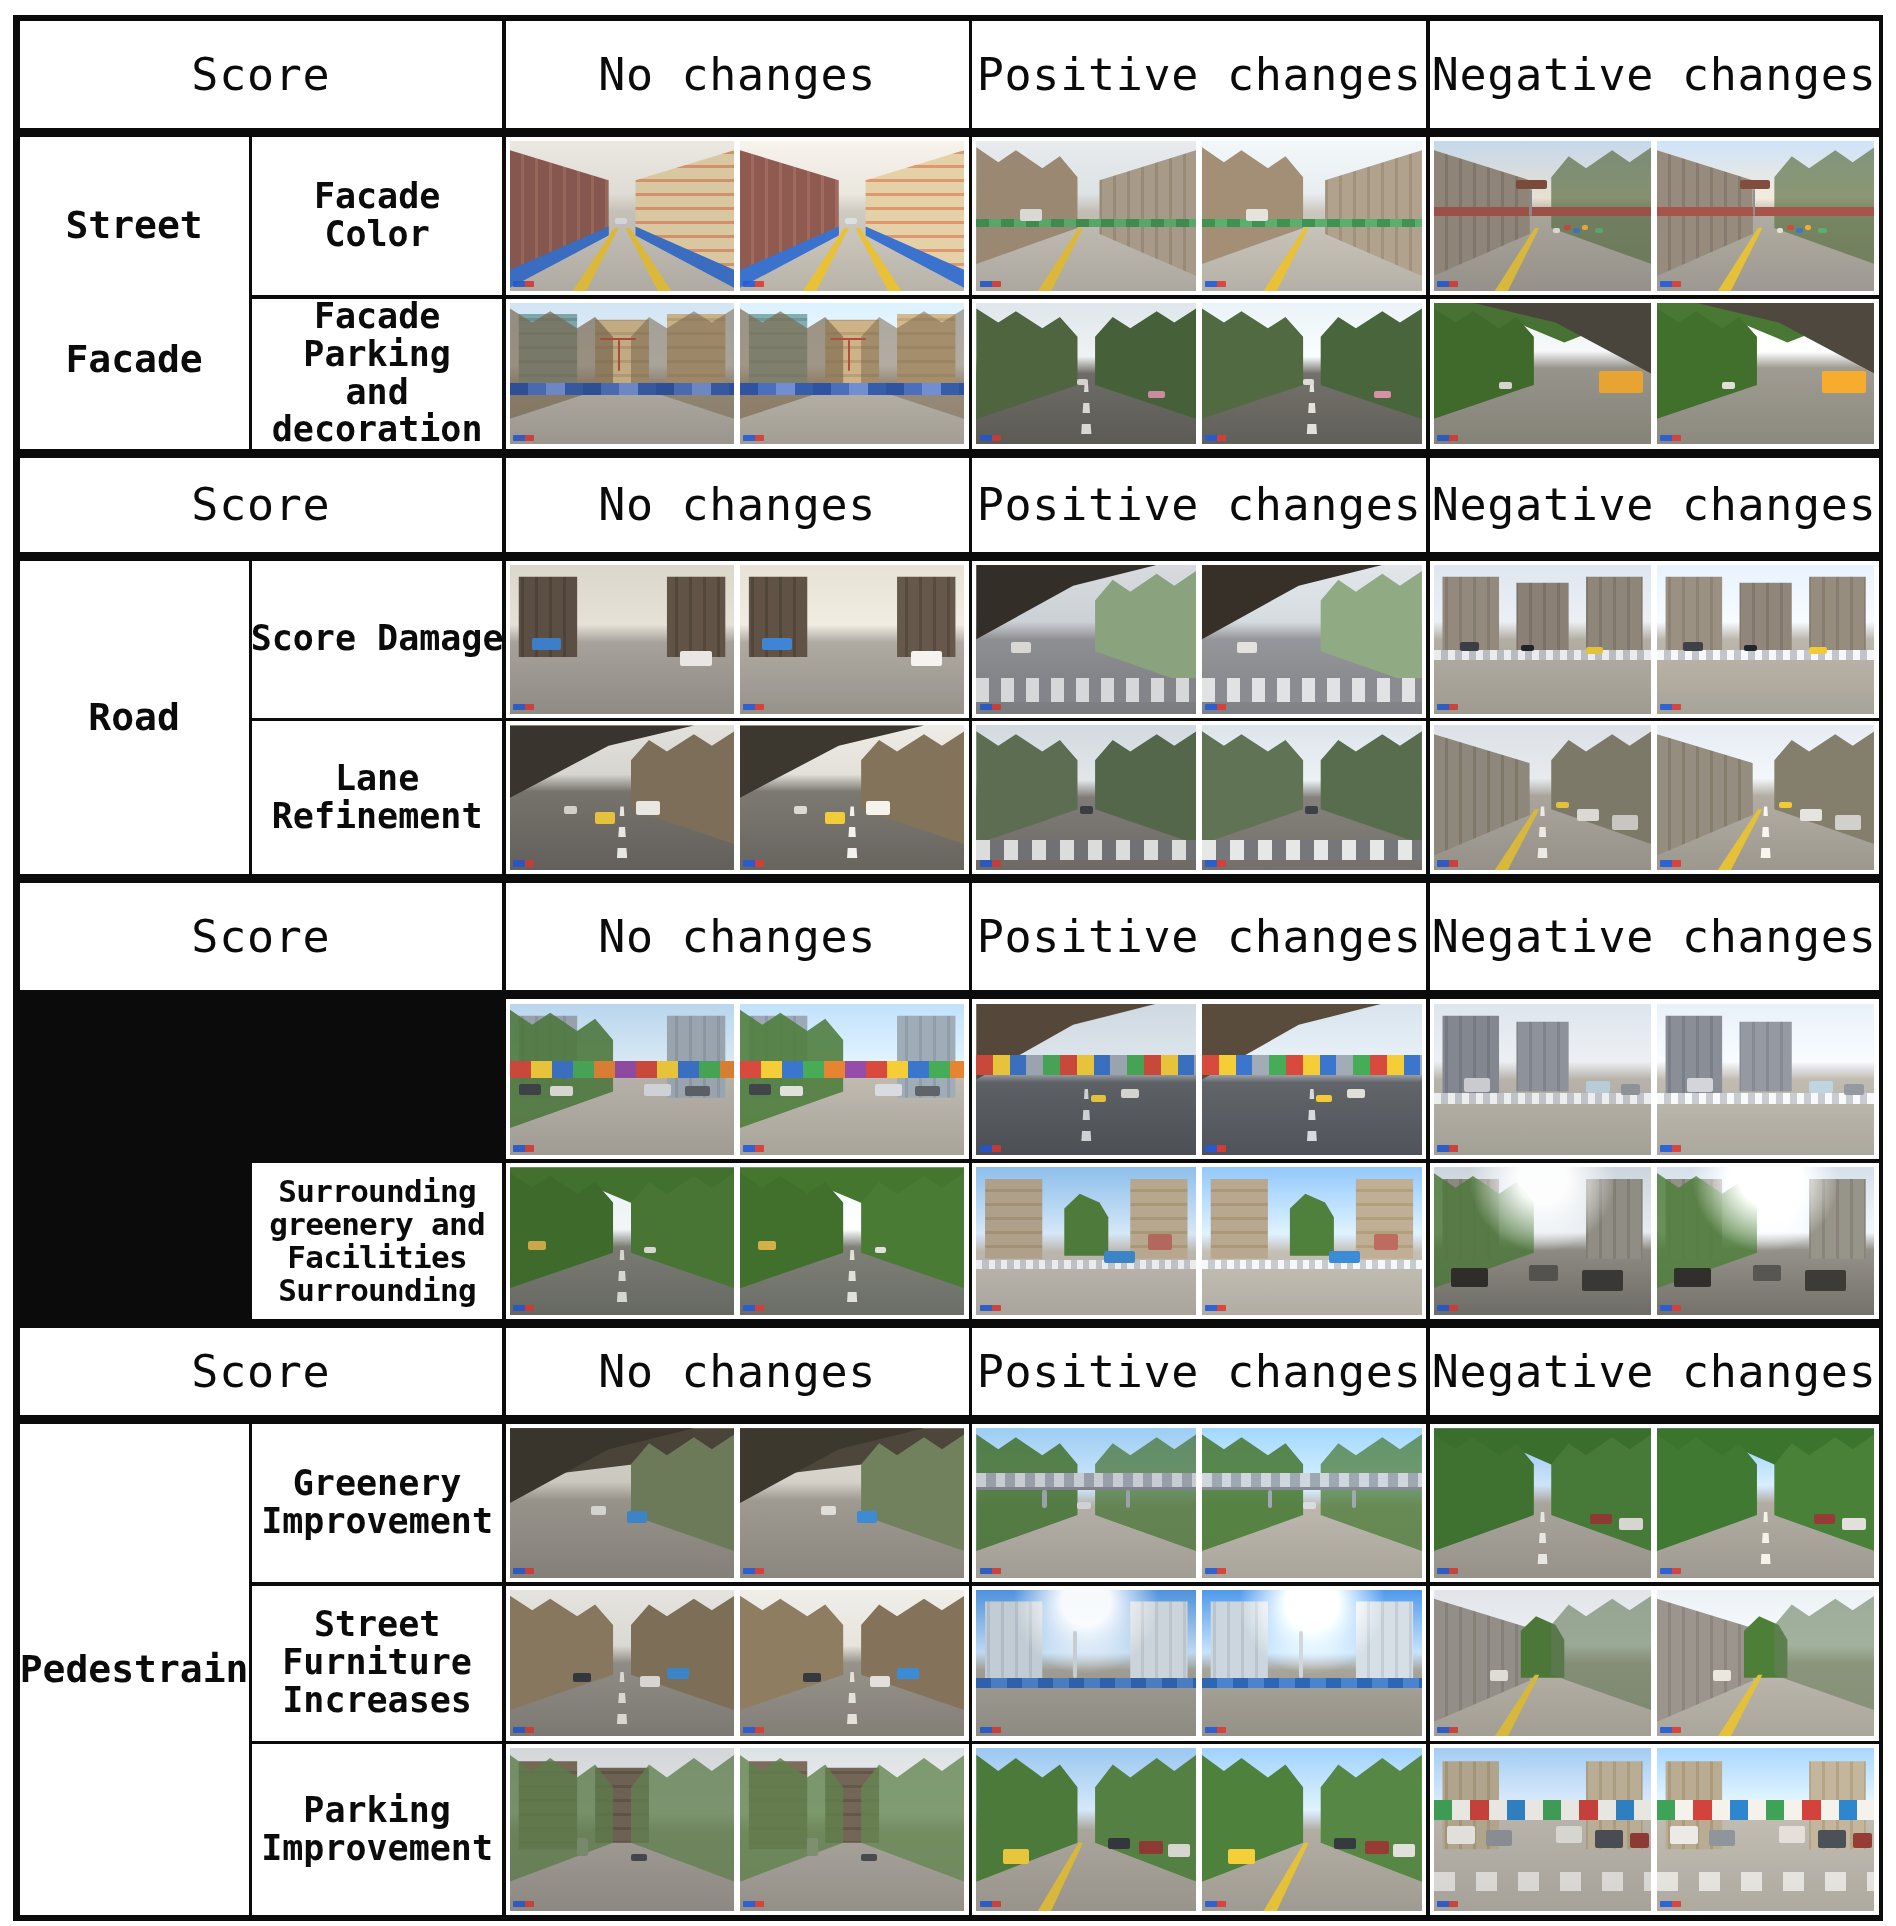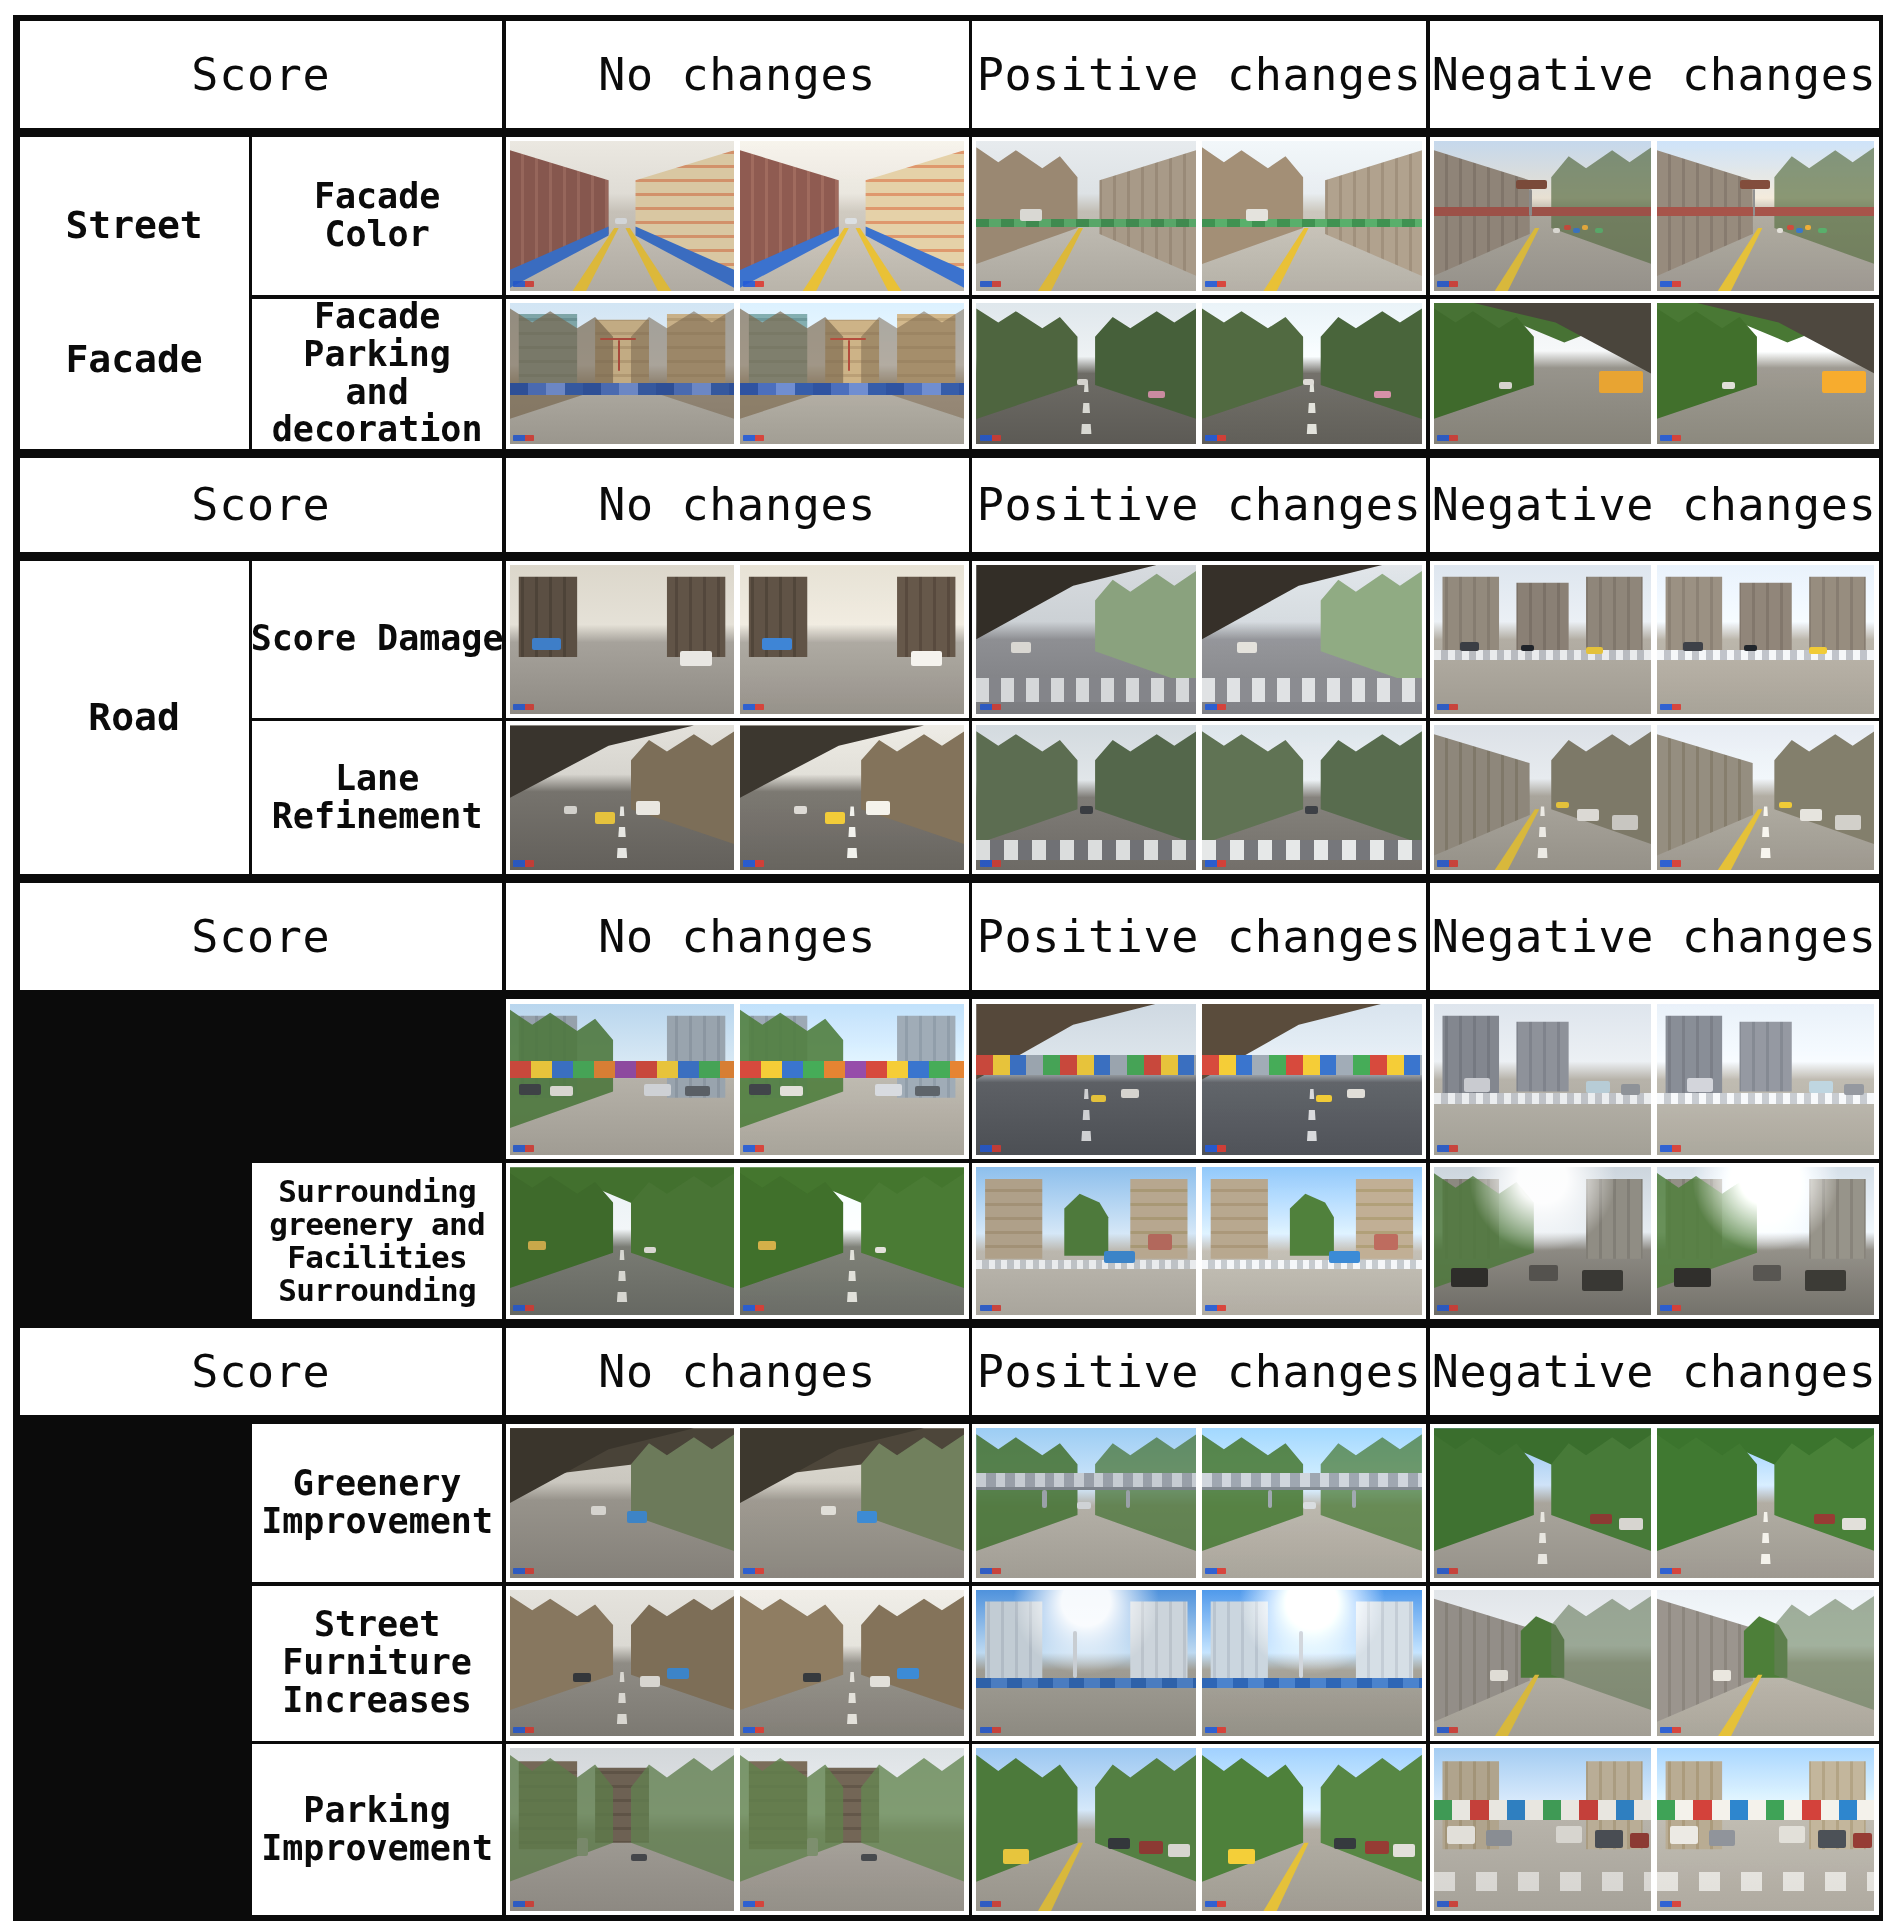--- a/index.html
+++ b/index.html
@@ -487,20 +487,23 @@
       </div>
       <div class="cell hdr" style="grid-area: 16 / 3;">
         <div class="line">No changes</div>
       </div>
       <div class="cell hdr" style="grid-area: 16 / 4;">
         <div class="line">Positive changes</div>
       </div>
       <div class="cell hdr" style="grid-area: 16 / 5;">
         <div class="line">Negative changes</div>
       </div>
+      <div class="cell category" style="grid-area: 18 / 1 / 21;">
+        <div class="line">Pedestrain</div>
+      </div>
       <div class="cell criterion" style="grid-area: 18 / 2; text-align: right;">
         <div class="line">Greenery</div>
         <div class="line">Improvement</div>
       </div>
       <div class="cell photo-cell" style="grid-area: 18 / 3;">
         <div class="photo" style="background: linear-gradient(rgb(215, 212, 204) 0%, rgb(202, 199, 191) 36%, rgb(151, 147, 139) 48%, rgb(132, 128, 121) 100%);">
           <span class="ly beamTop" style="background: rgb(73, 67, 56);"></span>
           <span class="ly beamL" style="background: rgb(58, 53, 44);"></span>
           <span class="ly treesR" style="background: rgb(108, 122, 90);"></span>
           <span class="prop" style="left: 36%; top: 52%; width: 7%; height: 6%; background: rgb(213, 211, 206);"></span>

